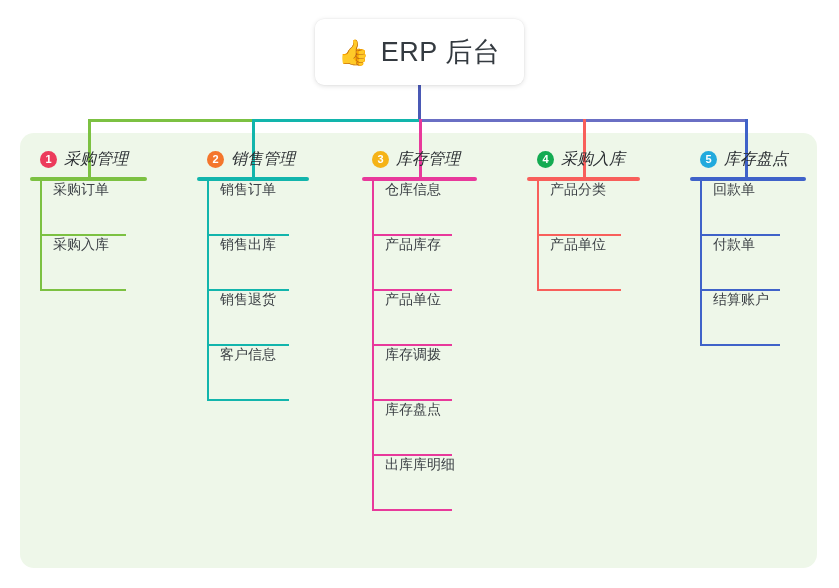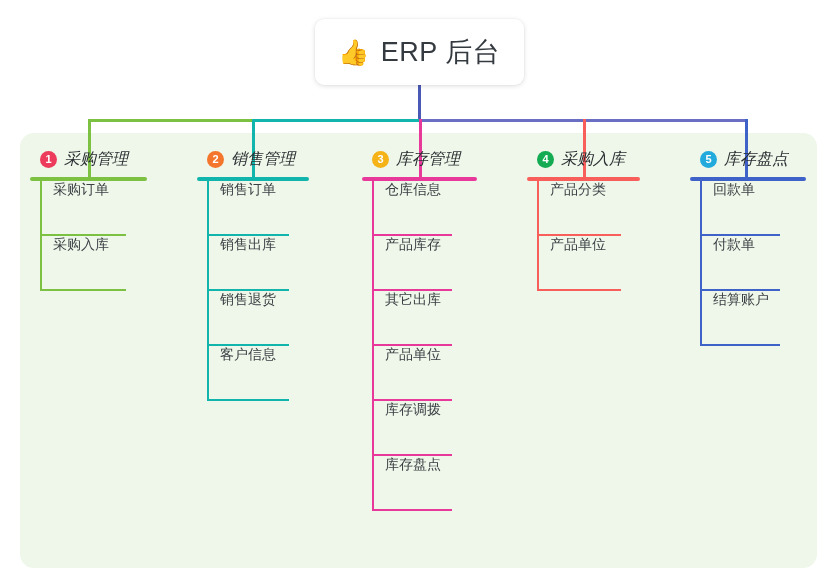--- a/index.html
+++ b/index.html
@@ -220,36 +220,36 @@
             <span class="leaf-label">仓库信息</span>
           </div>
           <div class="leaf">
             <span class="spine" style="background: rgb(232, 57, 155);"></span>
             <span class="underline" style="background: rgb(232, 57, 155); width: 80px;"></span>
             <span class="leaf-label">产品库存</span>
           </div>
           <div class="leaf">
             <span class="spine" style="background: rgb(232, 57, 155);"></span>
             <span class="underline" style="background: rgb(232, 57, 155); width: 80px;"></span>
-            <span class="leaf-label">其它出库</span>
-          </div>
-          <div class="leaf">
-            <span class="spine" style="background: rgb(232, 57, 155);"></span>
-            <span class="underline" style="background: rgb(232, 57, 155); width: 80px;"></span>
             <span class="leaf-label">产品单位</span>
           </div>
           <div class="leaf">
             <span class="spine" style="background: rgb(232, 57, 155);"></span>
             <span class="underline" style="background: rgb(232, 57, 155); width: 80px;"></span>
             <span class="leaf-label">库存调拨</span>
           </div>
           <div class="leaf">
             <span class="spine" style="background: rgb(232, 57, 155);"></span>
             <span class="underline" style="background: rgb(232, 57, 155); width: 80px;"></span>
             <span class="leaf-label">库存盘点</span>
+          </div>
+          <div class="leaf">
+            <span class="spine" style="background: rgb(232, 57, 155);"></span>
+            <span class="underline" style="background: rgb(232, 57, 155); width: 80px;"></span>
+            <span class="leaf-label">出库库明细</span>
           </div>
         </div>
       </div>
       <div class="column" style="left: 527px; width: 150px;">
         <div class="col-head">
           <span class="badge" style="background: rgb(20, 171, 82);">4</span>
           <span class="col-title">采购入库</span>
         </div>
         <div class="head-rule" style="background: rgb(248, 95, 91); width: 113px; margin-left: 0px;"></div>
         <div class="leaves">

